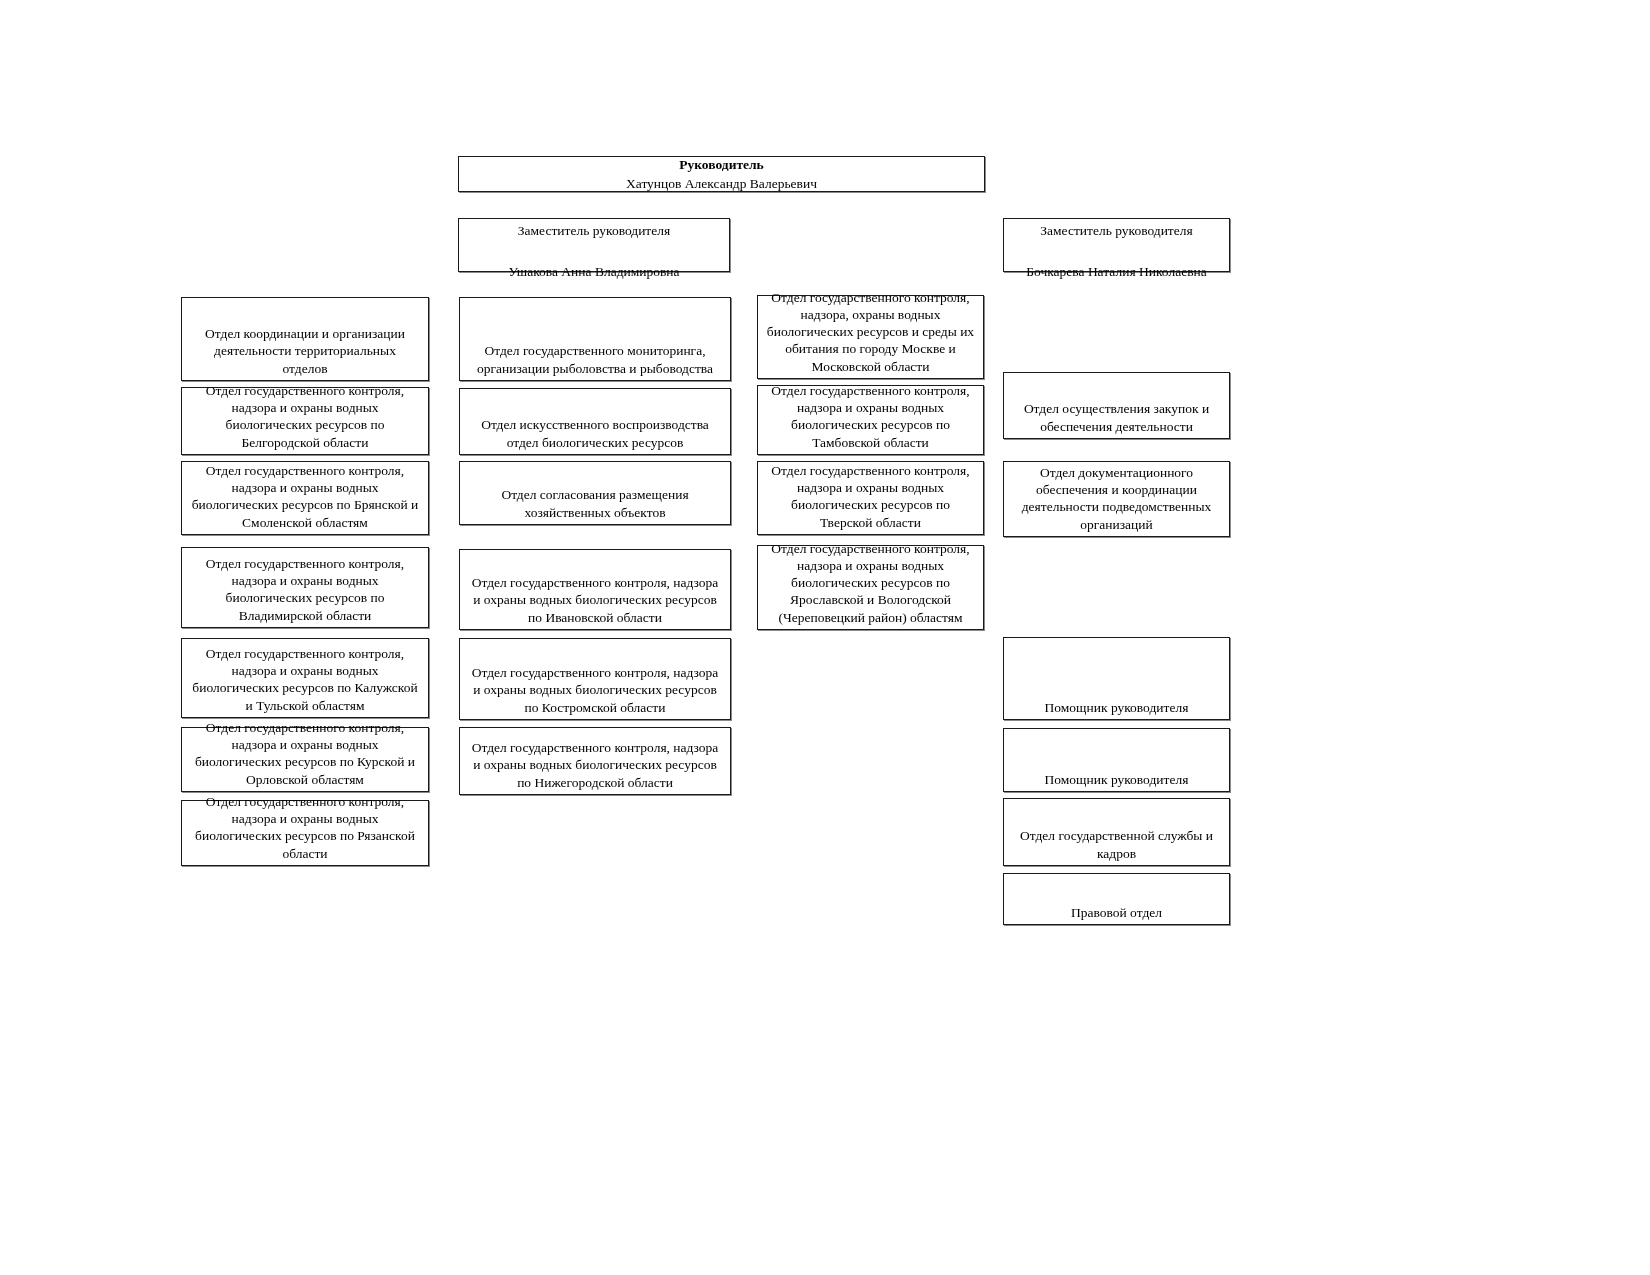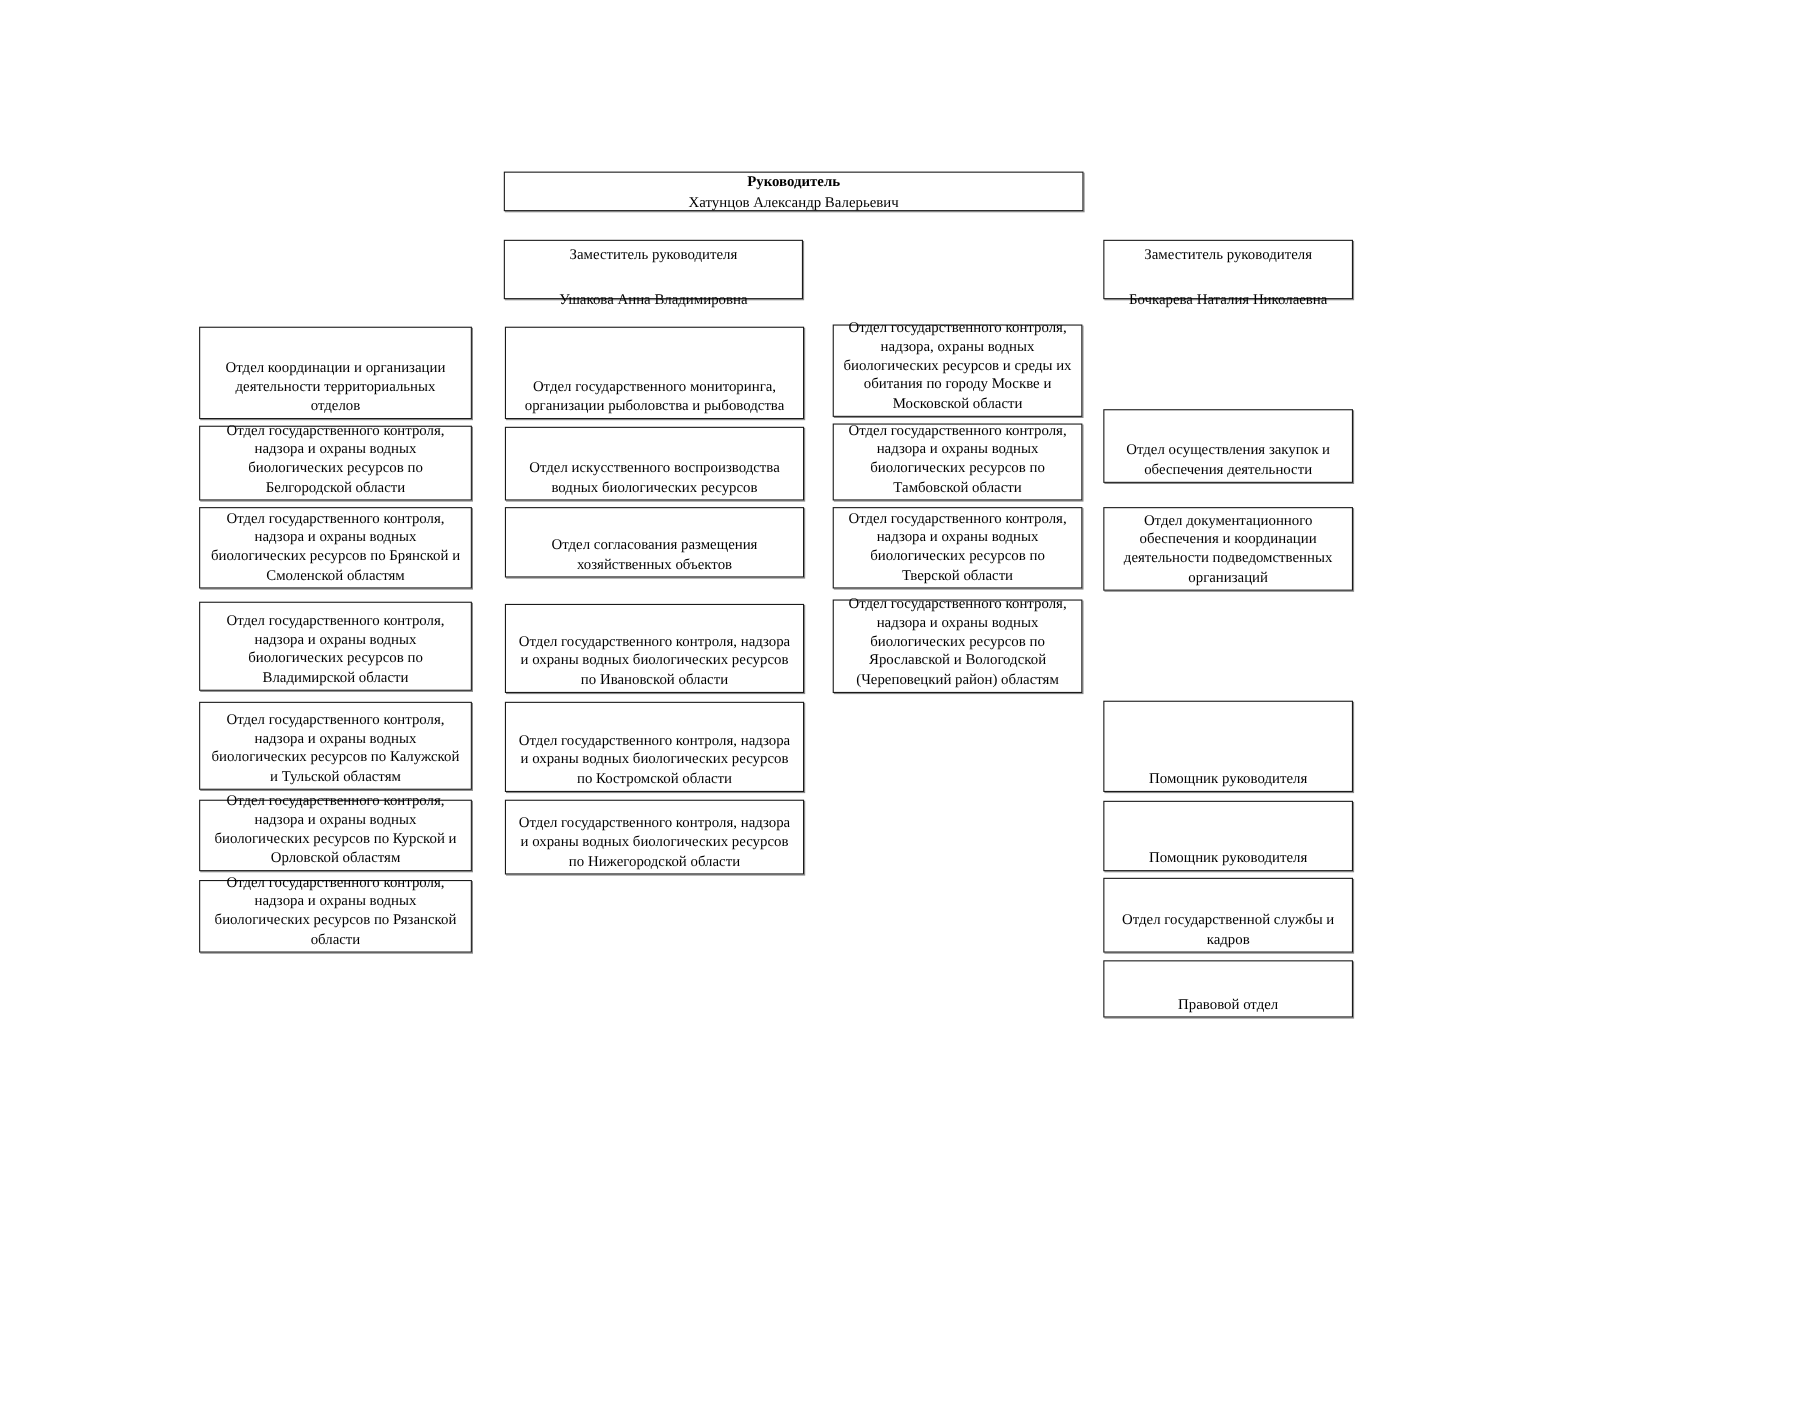--- a/index.html
+++ b/index.html
@@ -75,21 +75,21 @@
     <span class="txt">Отдел государственного контроля, надзора и охраны водных биологических ресурсов по Курской и Орловской областям</span>
   </div>
   <div class="box" style="left:181px;top:800px;width:248px;height:66px">
     <span class="txt">Отдел государственного контроля, надзора и охраны водных биологических ресурсов по Рязанской области</span>
   </div>
 
   <div class="box" style="left:459px;top:297px;width:272px;height:84px">
     <span class="txt">Отдел государственного мониторинга, организации рыболовства и рыбоводства</span>
   </div>
   <div class="box" style="left:459px;top:388px;width:272px;height:67px">
-    <span class="txt">Отдел искусственного воспроизводства водных биологических ресурсов</span>
+    <span class="txt">Отдел искусственного воспроизводства отдел биологических ресурсов</span>
   </div>
   <div class="box" style="left:459px;top:461px;width:272px;height:64px">
     <span class="txt">Отдел согласования размещения хозяйственных объектов</span>
   </div>
   <div class="box" style="left:459px;top:549px;width:272px;height:81px">
     <span class="txt">Отдел государственного контроля, надзора и охраны водных биологических ресурсов по Ивановской области</span>
   </div>
   <div class="box" style="left:459px;top:638px;width:272px;height:82px">
     <span class="txt">Отдел государственного контроля, надзора и охраны водных биологических ресурсов по Костромской области</span>
   </div>

